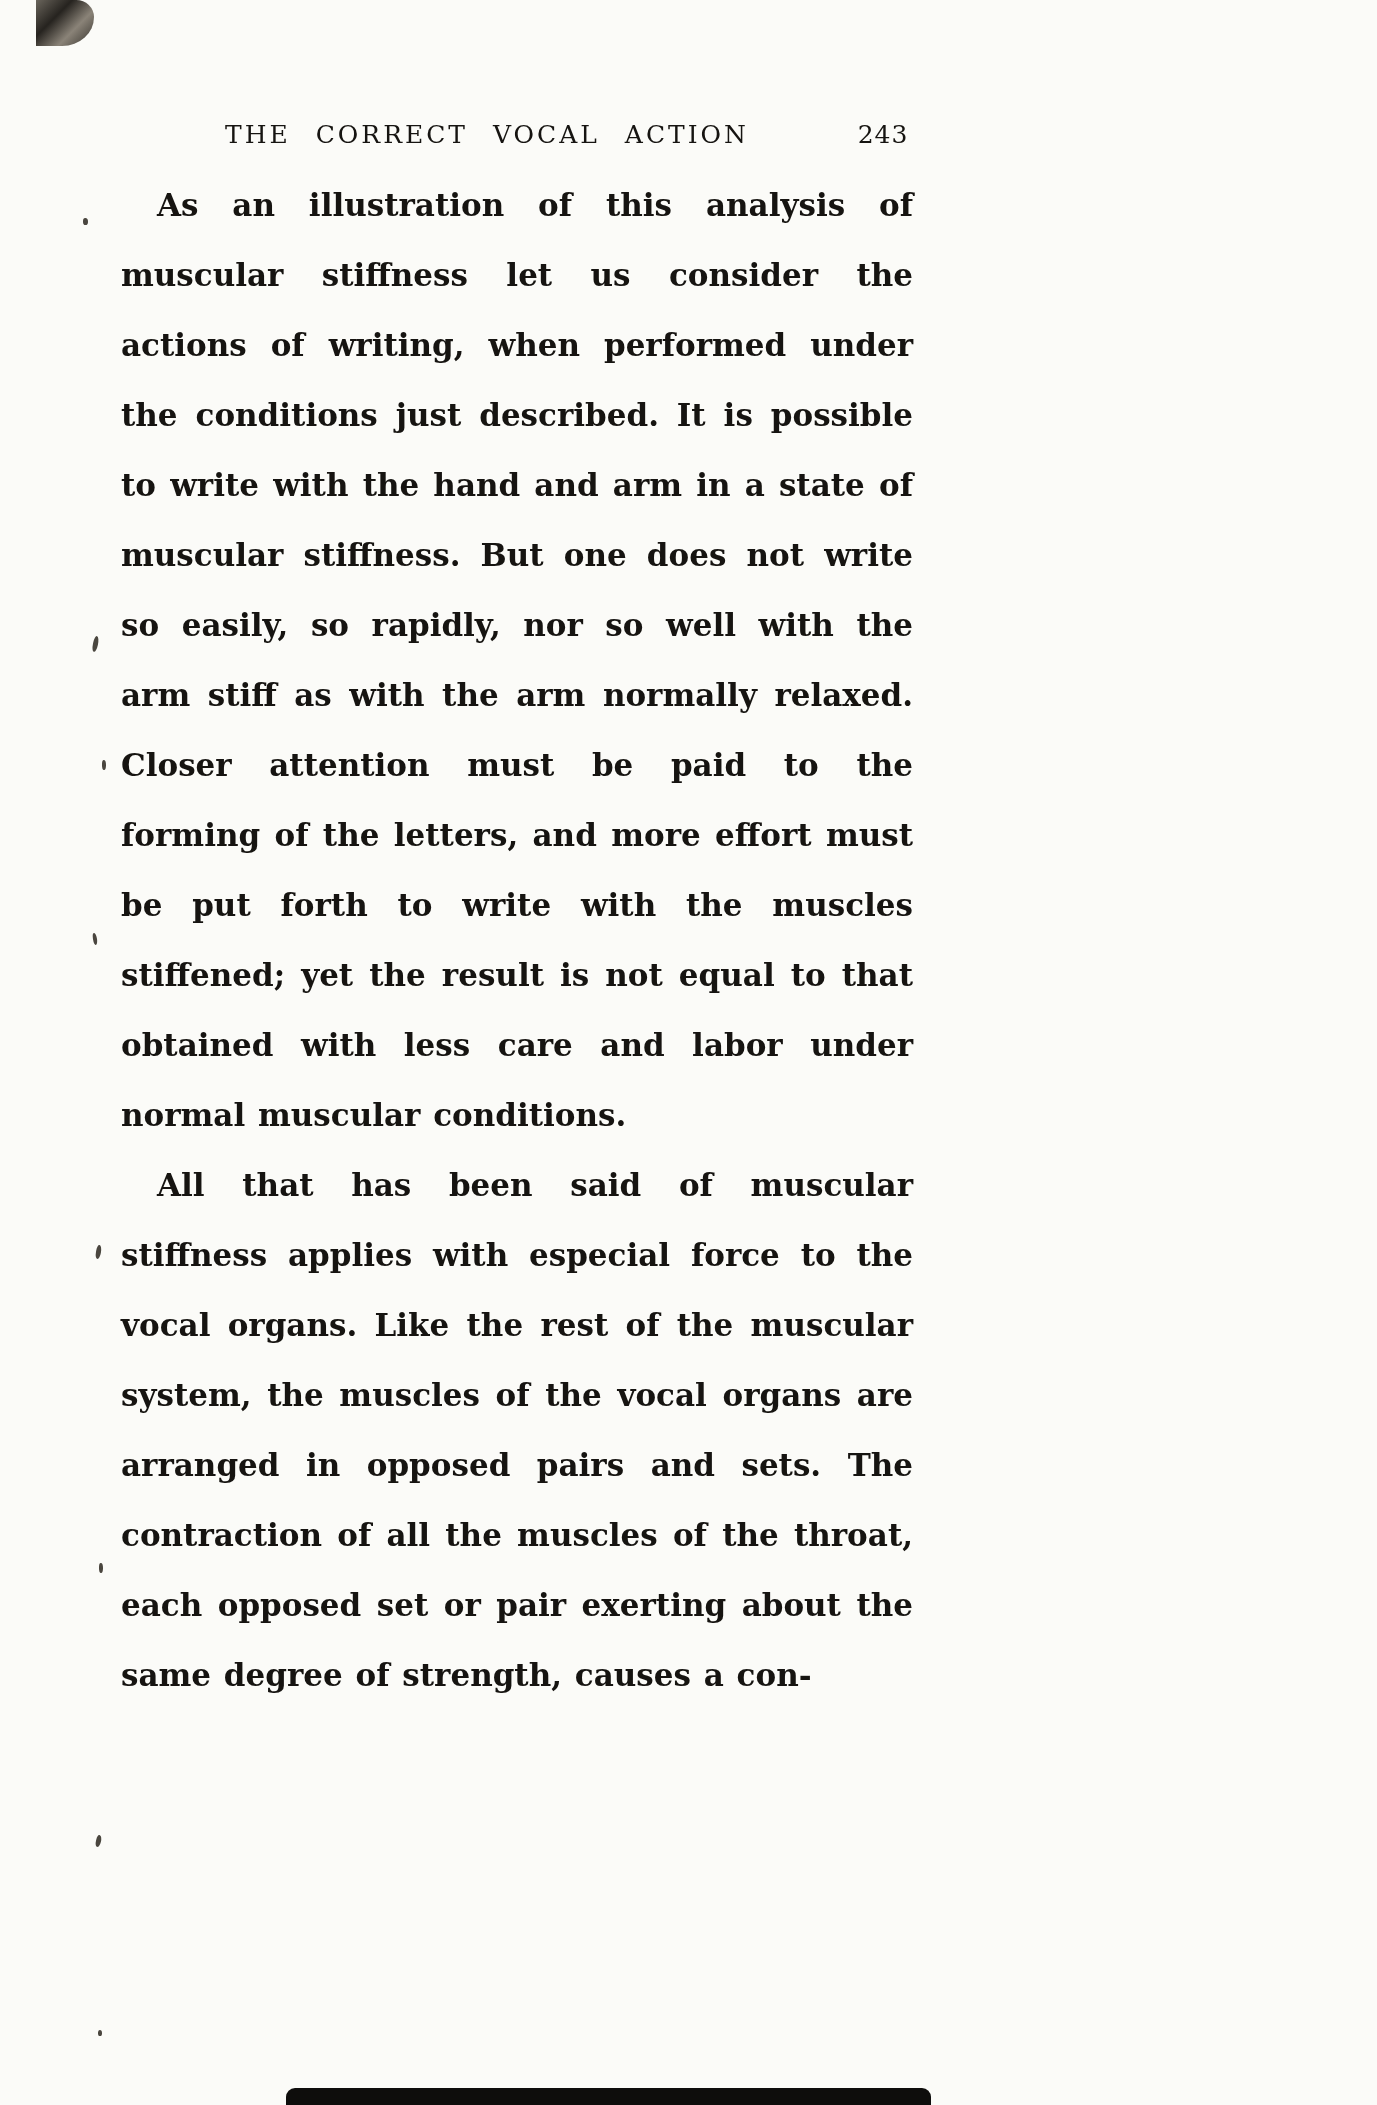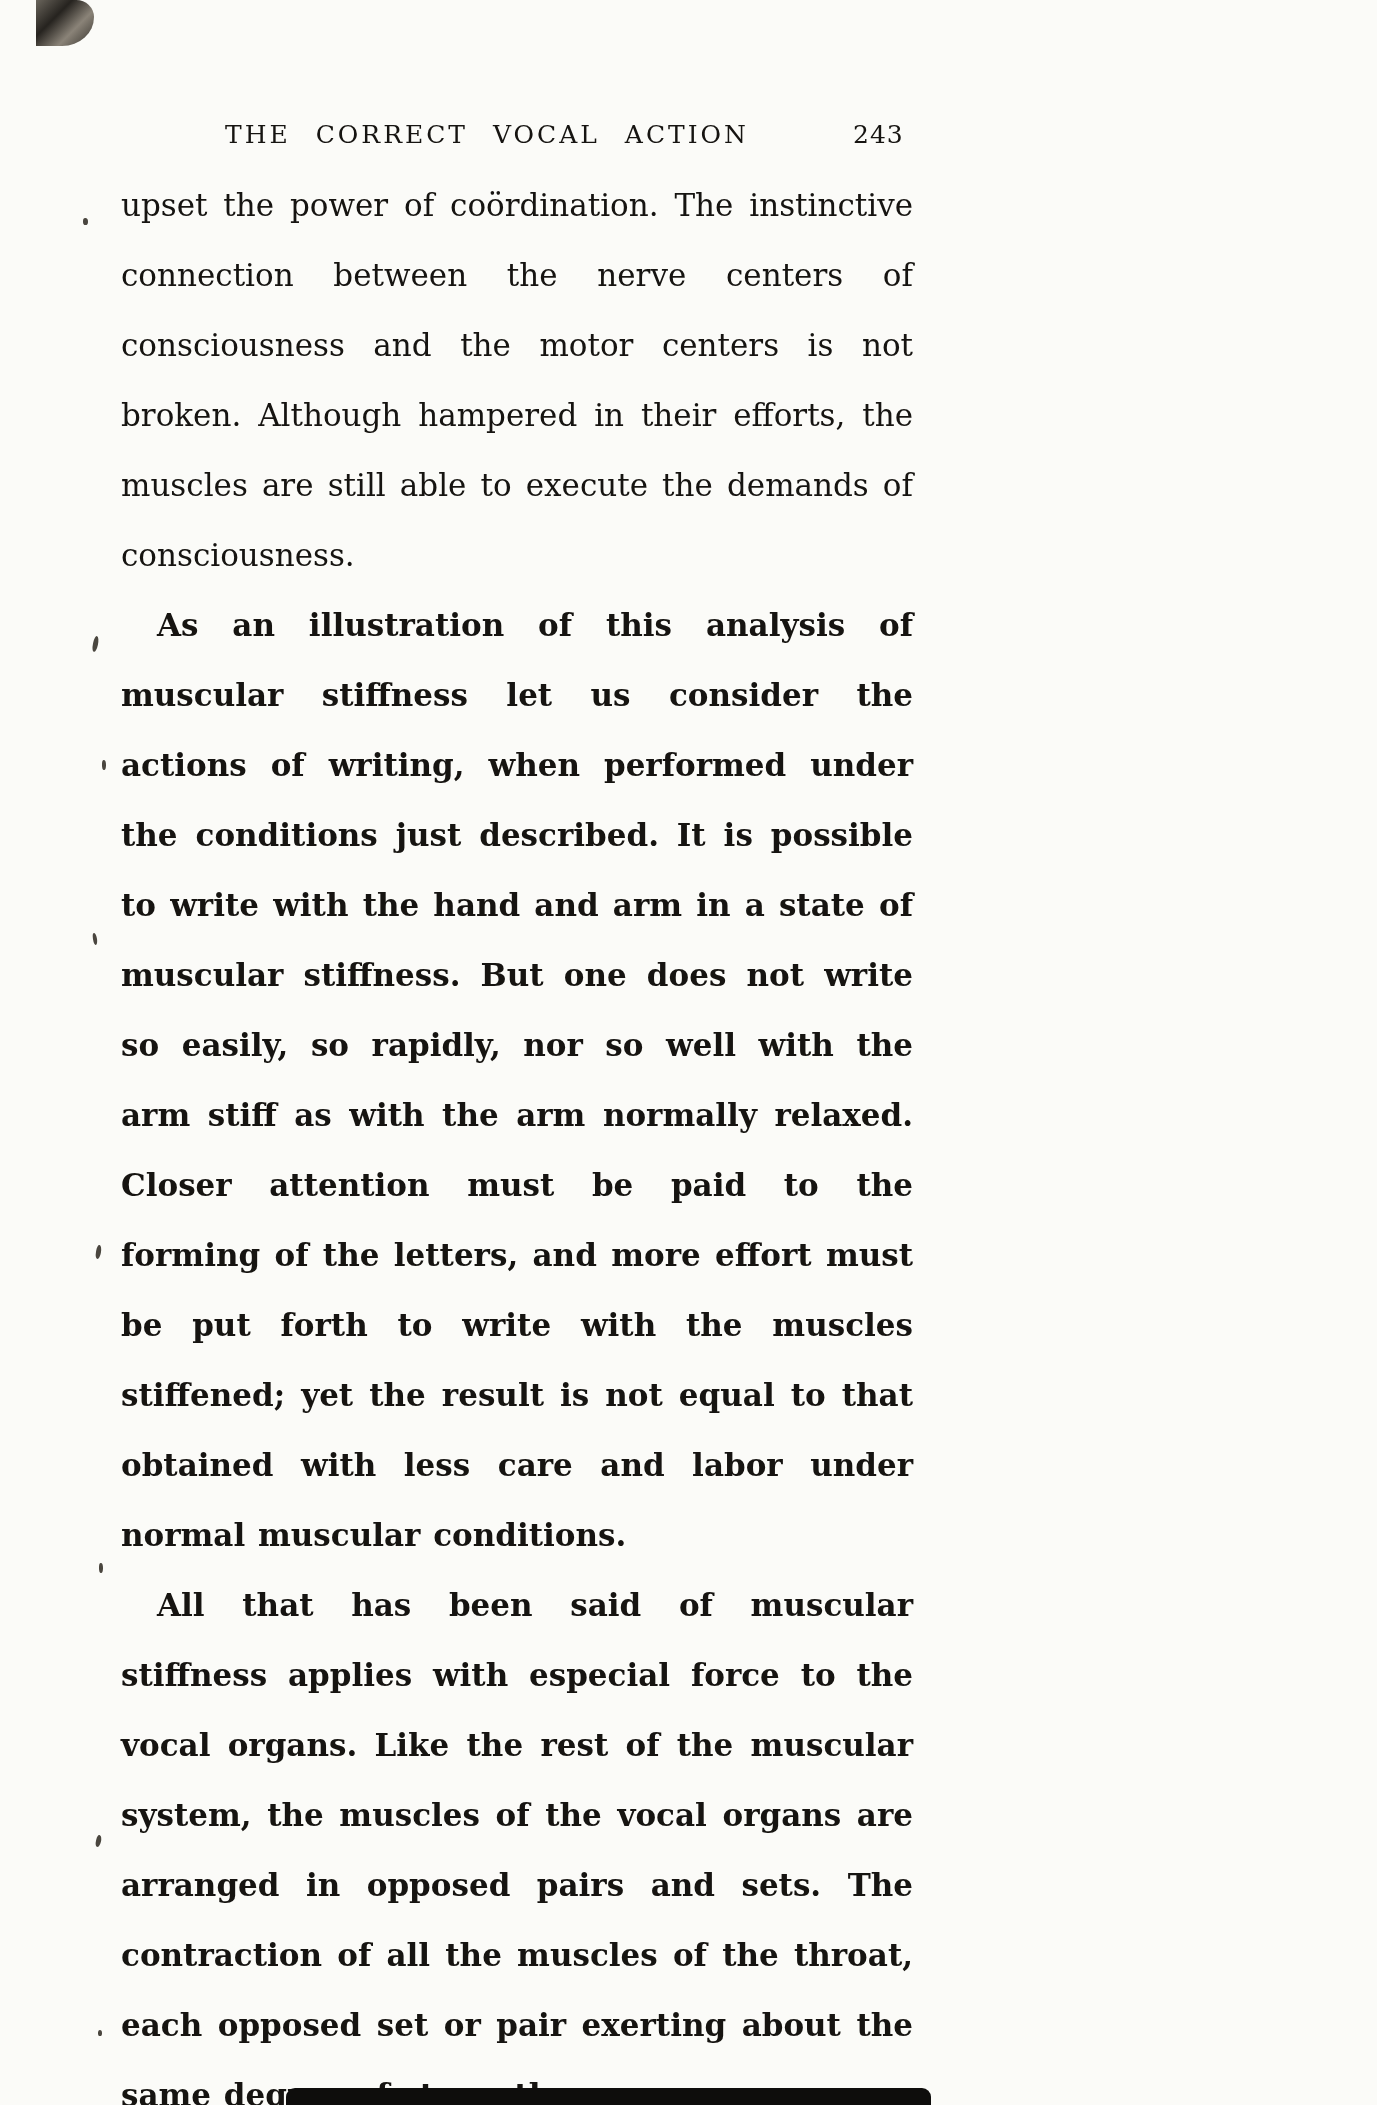--- a/index.html
+++ b/index.html
@@ -33,21 +33,21 @@
     flex: 1;
     text-align: center;
     font-size: 25px;
     letter-spacing: 3px;
     word-spacing: 14px;
     white-space: nowrap;
   }
   .header-pagenum {
     font-size: 25px;
     letter-spacing: 1px;
-    text-align: left;
+    text-align: center;
     min-width: 60px;
   }
   
   .body-text {
     position: absolute;
     left: 85px;
     top: 170px;
     width: 792px;
     font-size: 31px;
     line-height: 70px;
@@ -109,20 +109,19 @@
   <div class="speck speck-6"></div>
   <div class="speck speck-7"></div>
   <div class="speck speck-8"></div>
 
   <div class="running-header">
     <span class="header-title">THE CORRECT VOCAL ACTION</span>
     <span class="header-pagenum">243</span>
   </div>
 
   <div class="body-text">
-    <p>upset the power of coördination.  The instinctive connection between the nerve centers of consciousness and the motor centers is not broken.  Although hampered in their efforts, the muscles are still able to execute the demands of consciousness.</p>
     <p class="indent">As an illustration of this analysis of muscular stiffness let us consider the actions of writing, when performed under the conditions just described.  It is possible to write with the hand and arm in a state of muscular stiffness.  But one does not write so easily, so rapidly, nor so well with the arm stiff as with the arm normally relaxed.  Closer attention must be paid to the forming of the letters, and more effort must be put forth to write with the muscles stiffened; yet the result is not equal to that obtained with less care and labor under normal muscular conditions.</p>
     <p class="indent">All that has been said of muscular stiffness applies with especial force to the vocal organs.  Like the rest of the muscular system, the muscles of the vocal organs are arranged in opposed pairs and sets.  The contraction of all the muscles of the throat, each opposed set or pair exerting about the same degree of strength, causes a con-</p>
   </div>
 
   <div class="bottom-strip"></div>
 
 </div>
 
 </body></html>

